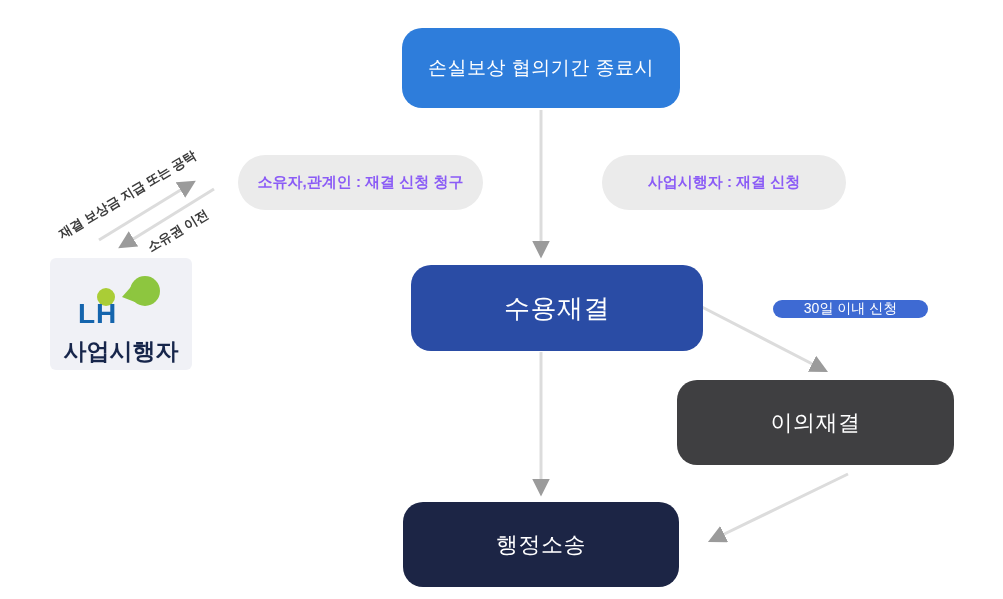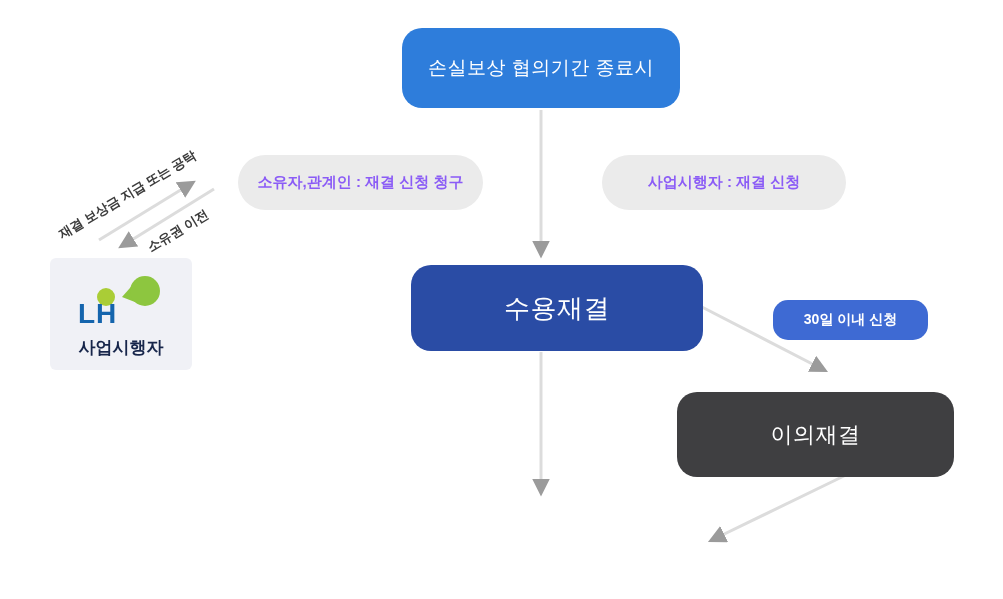--- a/index.html
+++ b/index.html
@@ -8,30 +8,30 @@
     font-family:"Liberation Sans","DejaVu Sans",sans-serif;
   }
   .arrows{position:absolute;left:0;top:0;z-index:1;pointer-events:none;}
   .arrow-line{stroke:#dcdcdc;stroke-width:3;}
   .node{
     position:absolute;z-index:2;border-radius:20px;color:#ffffff;font-weight:400;
     display:flex;align-items:center;justify-content:center;text-align:center;letter-spacing:.5px;
   }
   .node-start{left:402px;top:28px;width:278px;height:80px;font-size:19px;background:var(--start-box,#2e7ddb);}
   .node-expropriation{left:411px;top:265px;width:292px;height:86px;font-size:26px;background:var(--expropriation-box,#2a4ca5);}
-  .node-objection{left:677px;top:380px;width:277px;height:85px;font-size:22px;background:var(--objection-box,#3f3f41);margin-top:12px;}
+  .node-objection{left:677px;top:380px;width:277px;height:85px;font-size:22px;background:var(--objection-box,#3f3f41);}
   .node-litigation{left:403px;top:502px;width:276px;height:85px;font-size:22px;background:var(--litigation-box,#1c2545);}
   .gray-pill{
     position:absolute;z-index:2;height:55px;border-radius:28px;background:var(--pill-gray,#ebebeb);
     color:#8b5cf6;font-weight:700;font-size:15px;display:flex;align-items:center;justify-content:center;
   }
   .pill-owner{left:238px;top:155px;width:245px;}
   .pill-developer{left:602px;top:155px;width:244px;}
   .badge{
-    position:absolute;z-index:3;height:40px;border-radius:15px;color:#ffffff;font-weight:700;font-size:14px;
+    position:absolute;z-index:3;height:18px;border-radius:15px;color:#ffffff;font-weight:400;font-size:14px;
     display:flex;align-items:center;justify-content:center;white-space:nowrap;
   }
   .badge-30{left:773px;top:300px;width:155px;background:var(--badge-blue,#3e6ad3);}
   .badge-60{left:773px;top:527px;width:155px;background:var(--badge-blue,#3e6ad3);}
   .badge-90{left:163px;top:420px;width:327px;background:var(--badge-purple,#4a3fa4);}
   .arrow-label{
     position:absolute;z-index:2;transform:rotate(-31deg);font-size:13px;font-weight:700;color:#3c3c3c;
     white-space:nowrap;text-align:center;
   }
   .label-payment{left:40px;top:186px;width:175px;}
@@ -39,21 +39,21 @@
   .lh-card{
     position:absolute;z-index:2;left:2px;top:258px;width:142px;height:112px;
     background:var(--lh-card,#f0f1f6);border-radius:6px;margin-left:48px;
   }
   .lh-logo-svg{position:absolute;left:40px;top:14px;}
   .lh-text{
     position:absolute;left:28px;top:40px;font-size:28px;font-weight:800;
     color:var(--lh-blue,#1565ad);letter-spacing:1px;
   }
   .lh-label{
-    position:absolute;left:0;right:0;top:78px;text-align:center;font-size:17px;font-weight:700;color:#17264b;
+    position:absolute;left:0;right:0;top:78px;text-align:center;font-size:23px;font-weight:700;color:#17264b;
   }
 </style>
 </head>
 <body>
 
 <div id="canvas">
 
   <svg class="arrows" width="1003" height="599" viewBox="0 0 1003 599">
     <defs>
       <marker id="ah" viewBox="0 0 8 8" refX="6" refY="4" markerWidth="6" markerHeight="6" orient="auto-start-reverse">
@@ -68,20 +68,21 @@
     <line class="arrow-line" x1="214" y1="189" x2="122" y2="246" marker-end="url(#ah)"></line>
   </svg>
 
   <div class="node node-start">손실보상 협의기간 종료시</div>
 
   <div class="gray-pill pill-owner">소유자,관계인 : 재결 신청 청구</div>
   <div class="gray-pill pill-developer">사업시행자 : 재결 신청</div>
 
   <div class="node node-expropriation">수용재결</div>
   <div class="node node-objection">이의재결</div>
+  <div class="node node-litigation">행정소송</div>
 
   <div class="badge badge-30">30일 이내 신청</div>
 
   <div class="arrow-label label-payment">재결 보상금 지급 또는 공탁</div>
   <div class="arrow-label label-ownership">소유권 이전</div>
 
   <div class="lh-card">
     <svg class="lh-logo-svg" width="80" height="46" viewBox="0 0 80 46">
       <polygon points="32,25 47,8 50,32" fill="#8dc63f"></polygon>
       <circle cx="55" cy="19" r="15" fill="#8dc63f"></circle>

